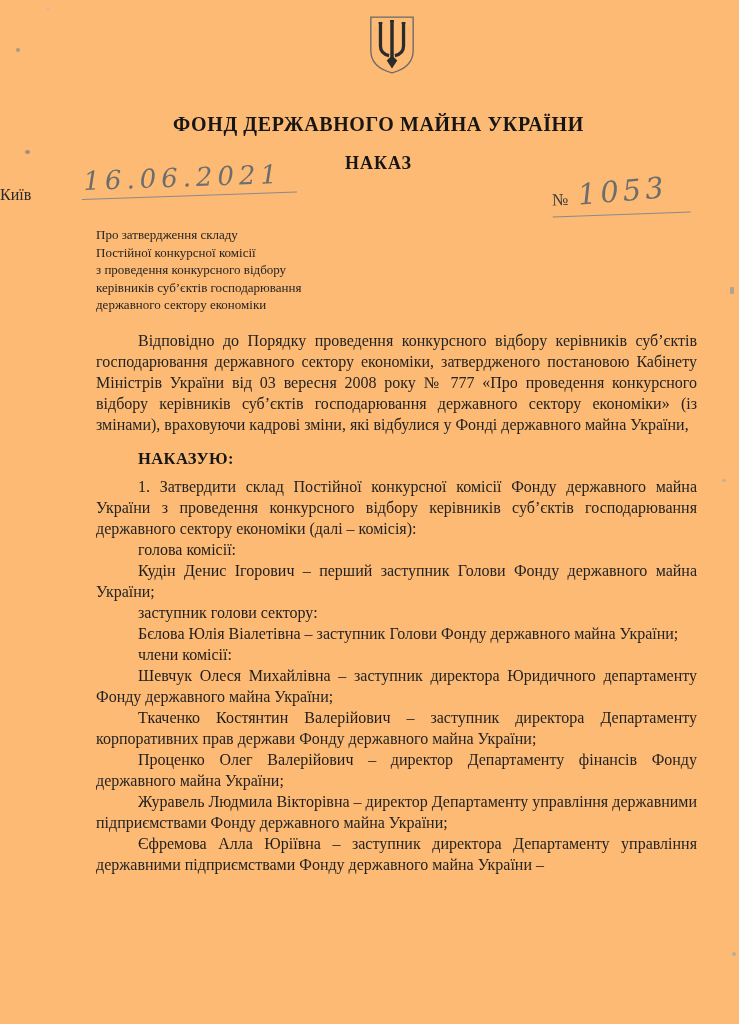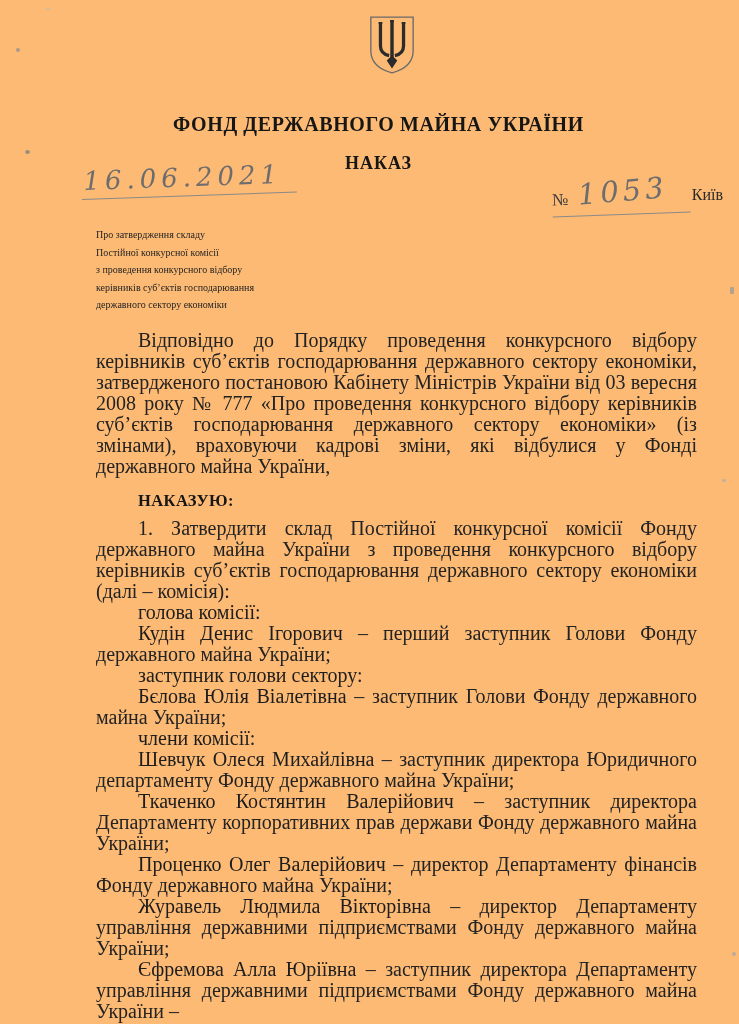--- a/index.html
+++ b/index.html
@@ -28,43 +28,43 @@
     font-style:italic;color:#6d6d6d;
     font-family:"DejaVu Serif","Liberation Serif",serif;
   }
   .date-hand{
     position:absolute;left:82px;top:-8px;
     font-size:26px;letter-spacing:5px;
     transform:rotate(-2deg);transform-origin:left bottom;
     border-bottom:1.5px solid #8a8a8a;padding:0 14px 3px 2px;
   }
   .city{
-    position:absolute;left:0;right:16px;top:12px;text-align:right;
+    position:absolute;left:0;right:16px;top:12px;text-align:left;
     font-size:16px;color:#2a2a2a;
   }
   .num-group{
     position:absolute;left:552px;top:2px;width:138px;
     border-bottom:1.5px solid #8a8a8a;padding-bottom:4px;
     transform:rotate(-2deg);white-space:nowrap;
   }
   .num-sign{font-size:17px;color:#3a3a3a;}
   .num-hand{
     display:inline-block;font-size:29px;letter-spacing:4px;
     transform:rotate(-3deg) translateY(-2px);margin-left:10px;
   }
   
   .subject{
     margin:6px 0 11px 96px;width:330px;
-    font-size:10px;line-height:17.6px;color:#242424;
+    font-size:13px;line-height:17.6px;color:#242424;
   }
   
   .body-text{padding:0 42px 0 96px;}
   .para{
     margin:0;text-align:justify;text-indent:42px;
-    font-size:20px;line-height:21px;color:#232323;
+    font-size:16px;line-height:21px;color:#232323;
   }
   .preamble{margin-top:16px;}
   .order-heading{
     margin:13px 0 0 0;padding-left:42px;font-weight:bold;
     font-size:16.5px;line-height:21px;color:#161616;letter-spacing:.4px;
   }
   .item1{margin-top:7px;}
   .b{font-weight:normal;color:#1d1d1d;}
   
   .speck{position:absolute;border-radius:50%;opacity:.75;}

